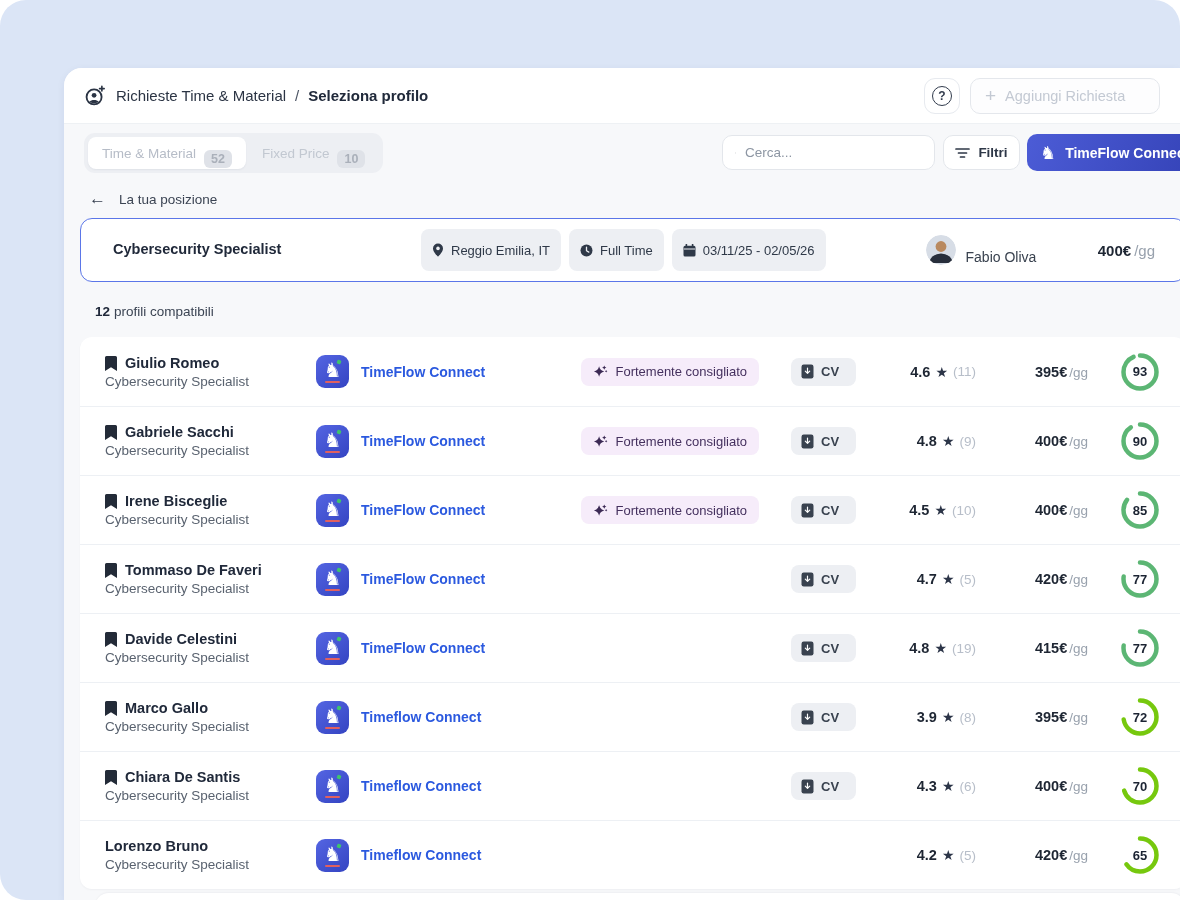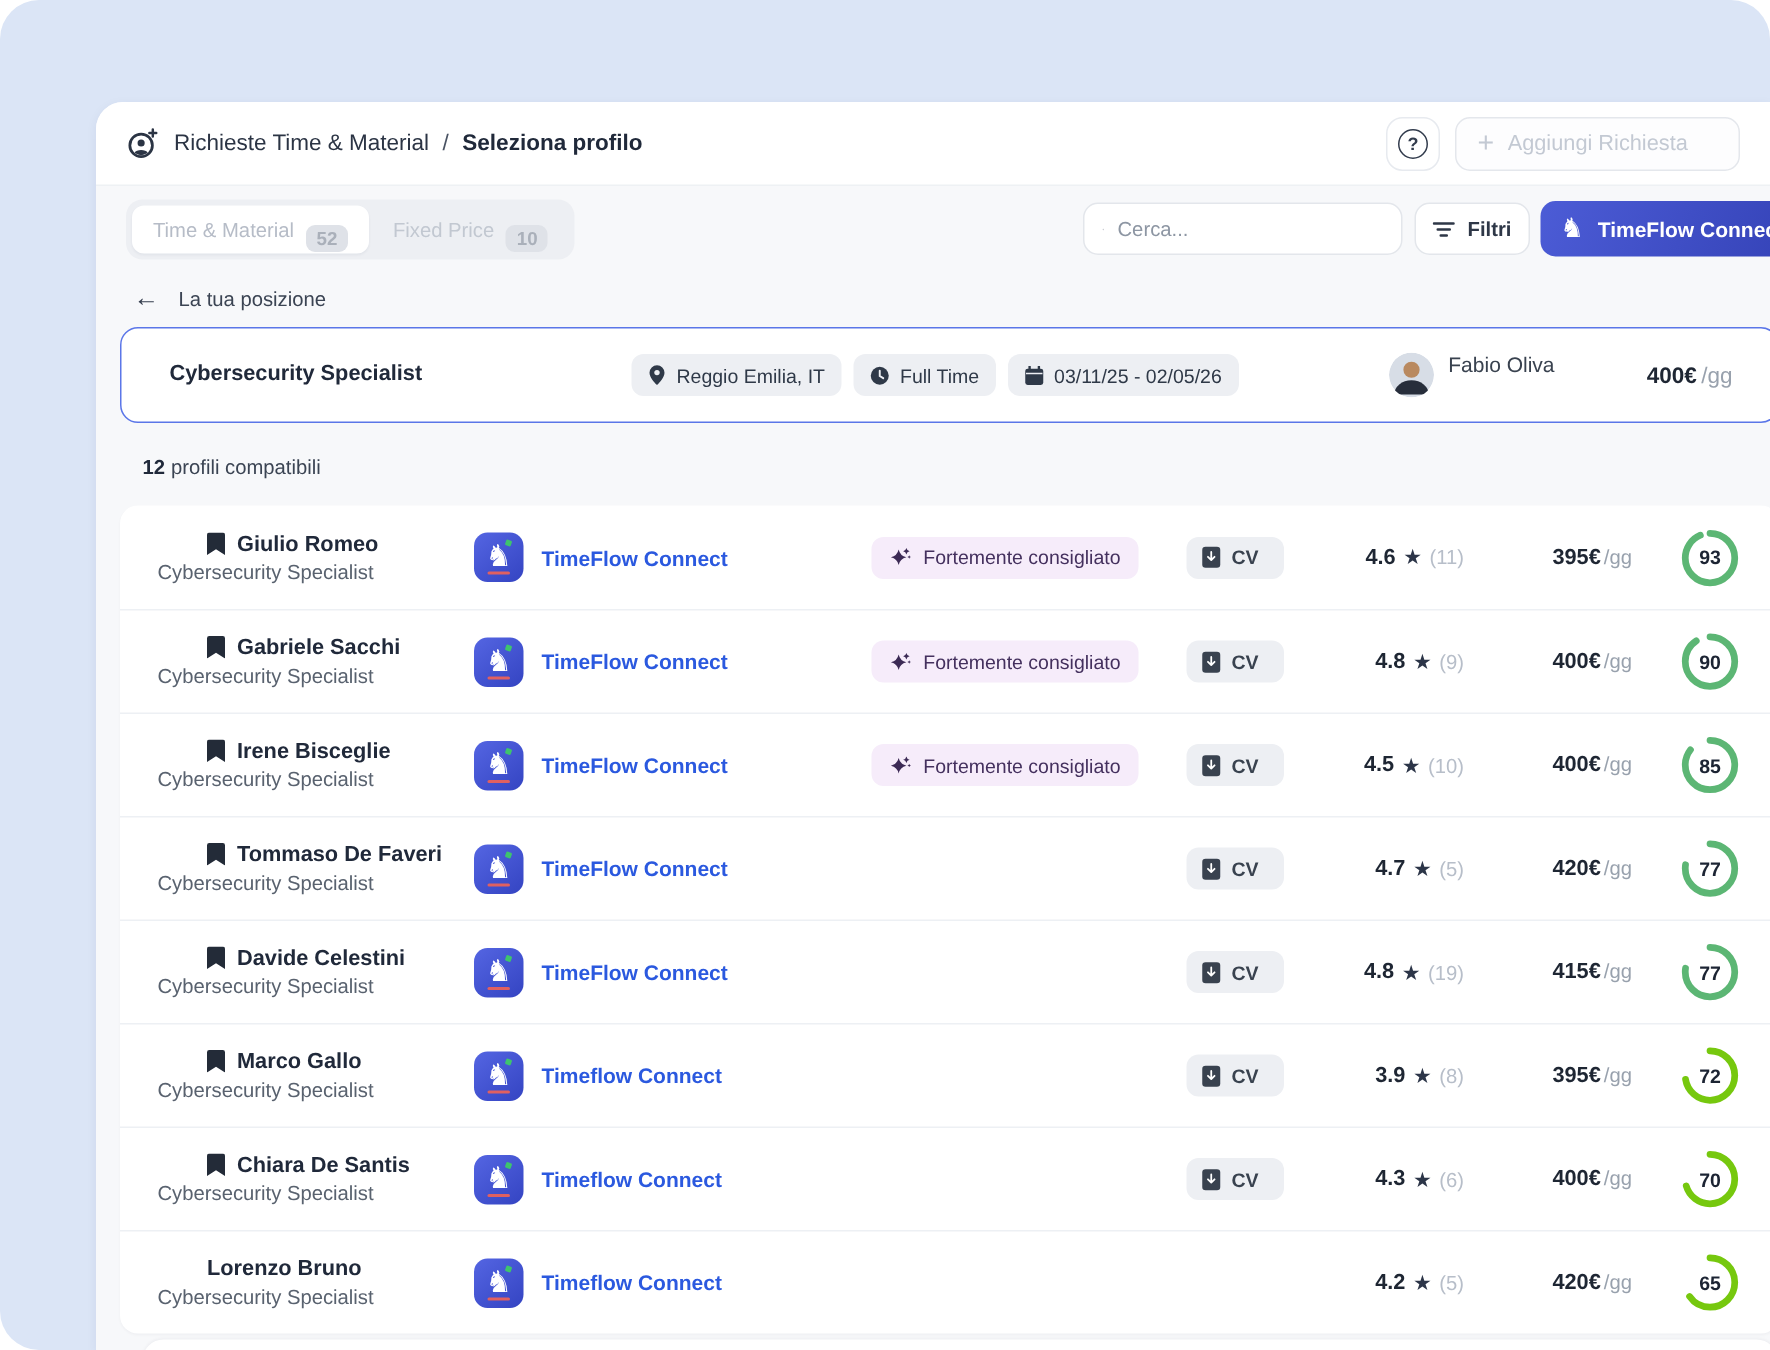--- a/index.html
+++ b/index.html
@@ -52,39 +52,39 @@
   .back-link { position:absolute; left:25px; top:121px; display:flex; align-items:center; gap:13px;
     font-size:13.5px; color:#3b4453; }
   .back-arrow { font-size:17px; color:#343d4d; }
   .pos-card { position:absolute; left:16px; top:150px; width:1106px; height:64px; background:#fff;
     border:1.5px solid #5b76e8; border-radius:12px; display:flex; align-items:center;
     padding:0 30px 0 32px; }
   .pos-title { font-size:14.5px; font-weight:700; color:#20293a; margin-bottom:3px; }
   .pos-code { font-size:13.5px; color:#4c5666; }
   .pos-info { width:308px; }
   .pos-badges { display:flex; gap:8px; }
-  .pill { background:#edeff3; border-radius:8px; height:28px; display:flex; align-items:center;
+  .pill { background:#edeff3; border-radius:8px; height:42px; display:flex; align-items:center;
     gap:7px; padding:0 11px; font-size:13px; color:#2f3948; }
   .pill svg { flex:0 0 auto; }
-  .pos-owner { display:flex; align-items:flex-start; gap:10px; margin-left:100px; }
+  .pos-owner { display:flex; align-items:flex-end; gap:10px; margin-left:100px; }
   .avatar { width:30px; height:30px; border-radius:50%; overflow:hidden; flex:0 0 auto; }
   .owner-name { font-size:14px; color:#39424f; }
   .pos-price { margin-left:auto; font-size:15px; color:#98a1ad; white-space:nowrap; }
   .pos-price b { color:#1e2633; font-weight:700; margin-right:3px; font-size:15px; }
 
   
   .results { position:absolute; left:31px; top:236px; font-size:13.5px; color:#3b4453; }
   .results b { color:#20293a; font-weight:700; margin-right:4px; }
 
   .list-card { position:absolute; left:16px; top:269px; width:1106px; height:552px; background:#fff;
     border-radius:12px; box-shadow:0 1px 2px rgba(16,24,40,.04); overflow:hidden; }
   .row { height:69px; display:flex; align-items:center; padding:0 26px 0 25px; }
   .row + .row { border-top:1px solid #edf0f4; }
   .p-info { width:211px; }
-  .p-nameline { display:flex; align-items:flex-start; gap:8px; margin-bottom:3px;margin-left:33px; }
+  .p-nameline { display:flex; align-items:flex-end; gap:8px; margin-bottom:3px; }
   .bkm { width:12px; height:15px; flex:0 0 auto; }
   .p-name { font-size:14.5px; font-weight:700; color:#20293a; white-space:nowrap; }
   .p-role { font-size:13.5px; color:#59626f; }
   .tile { width:33px; height:33px; border-radius:9px; flex:0 0 auto;
     background:linear-gradient(140deg,#5465e2 0%,#3444c2 100%); position:relative; }
   .tile-knight { position:absolute; left:0; right:0; top:1px; text-align:center;
     font-size:20px; line-height:28px; color:#fff; font-family:"DejaVu Sans",sans-serif; }
   .tile-base { position:absolute; left:9px; right:9px; bottom:5px; height:2px; background:#e06060; border-radius:1px; }
   .tile-acc { position:absolute; top:5px; right:8px; width:4px; height:4px; background:#3ec46d;
     border-radius:1px; transform:rotate(20deg); }

